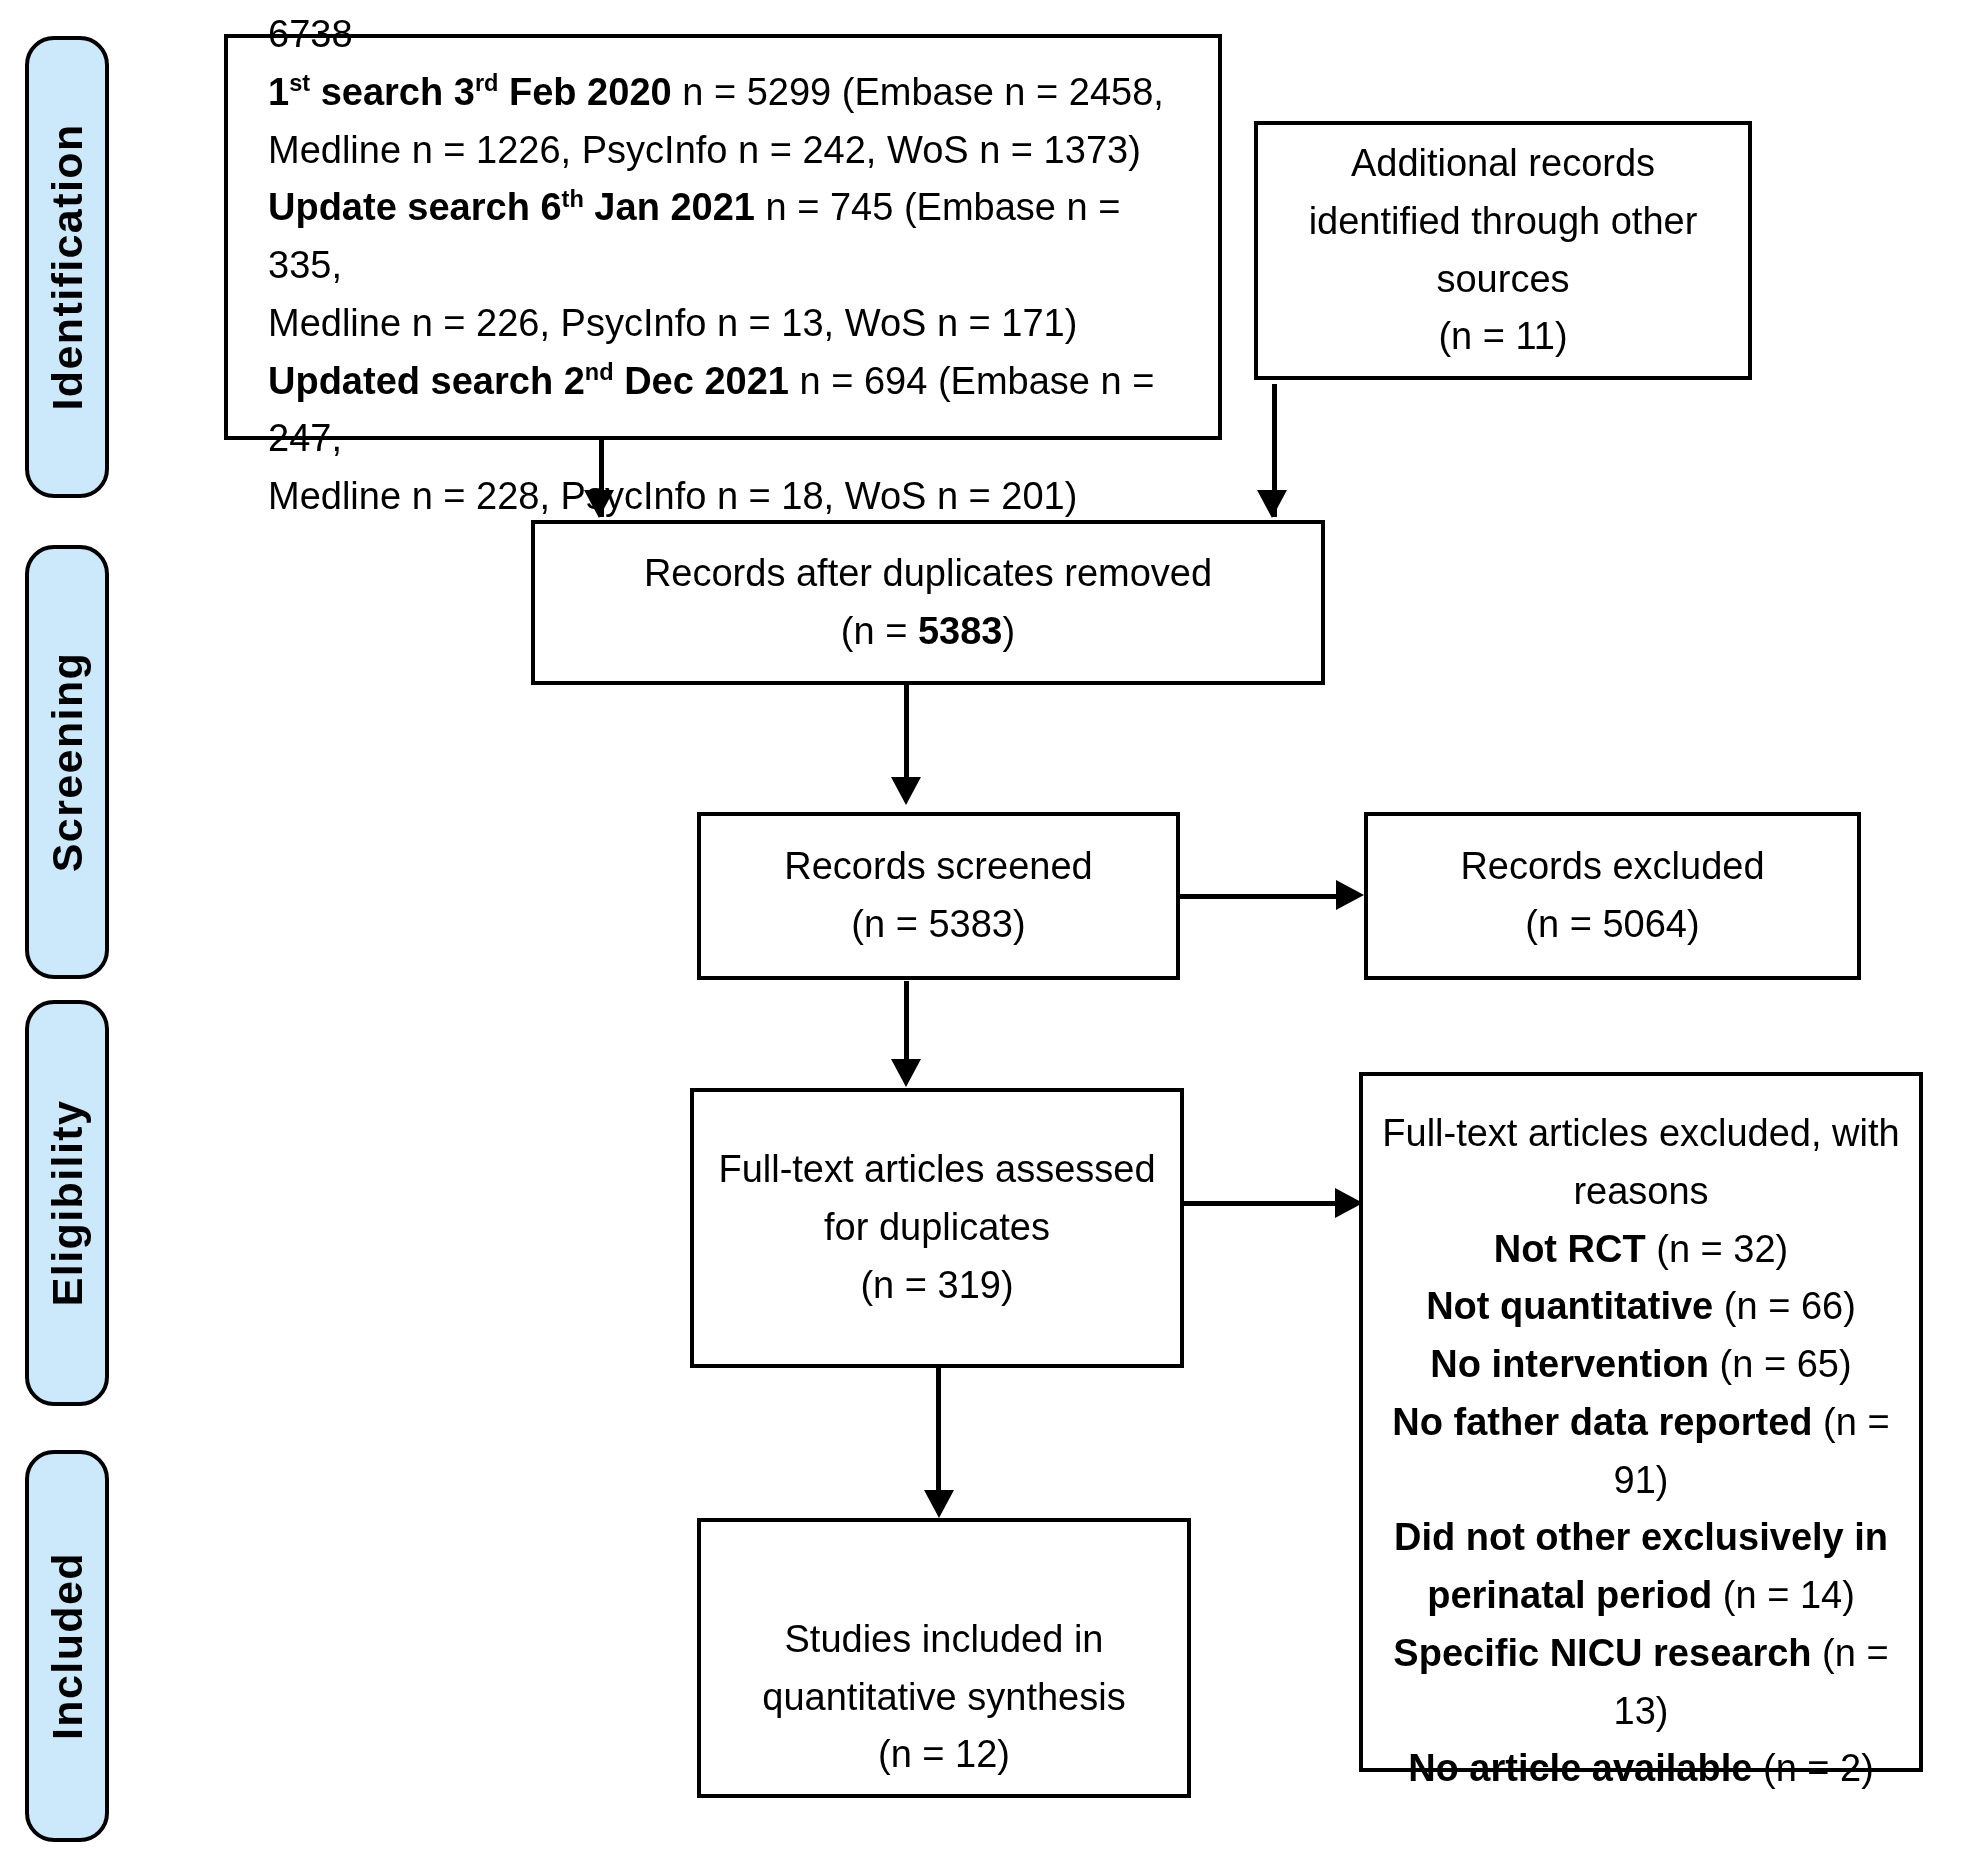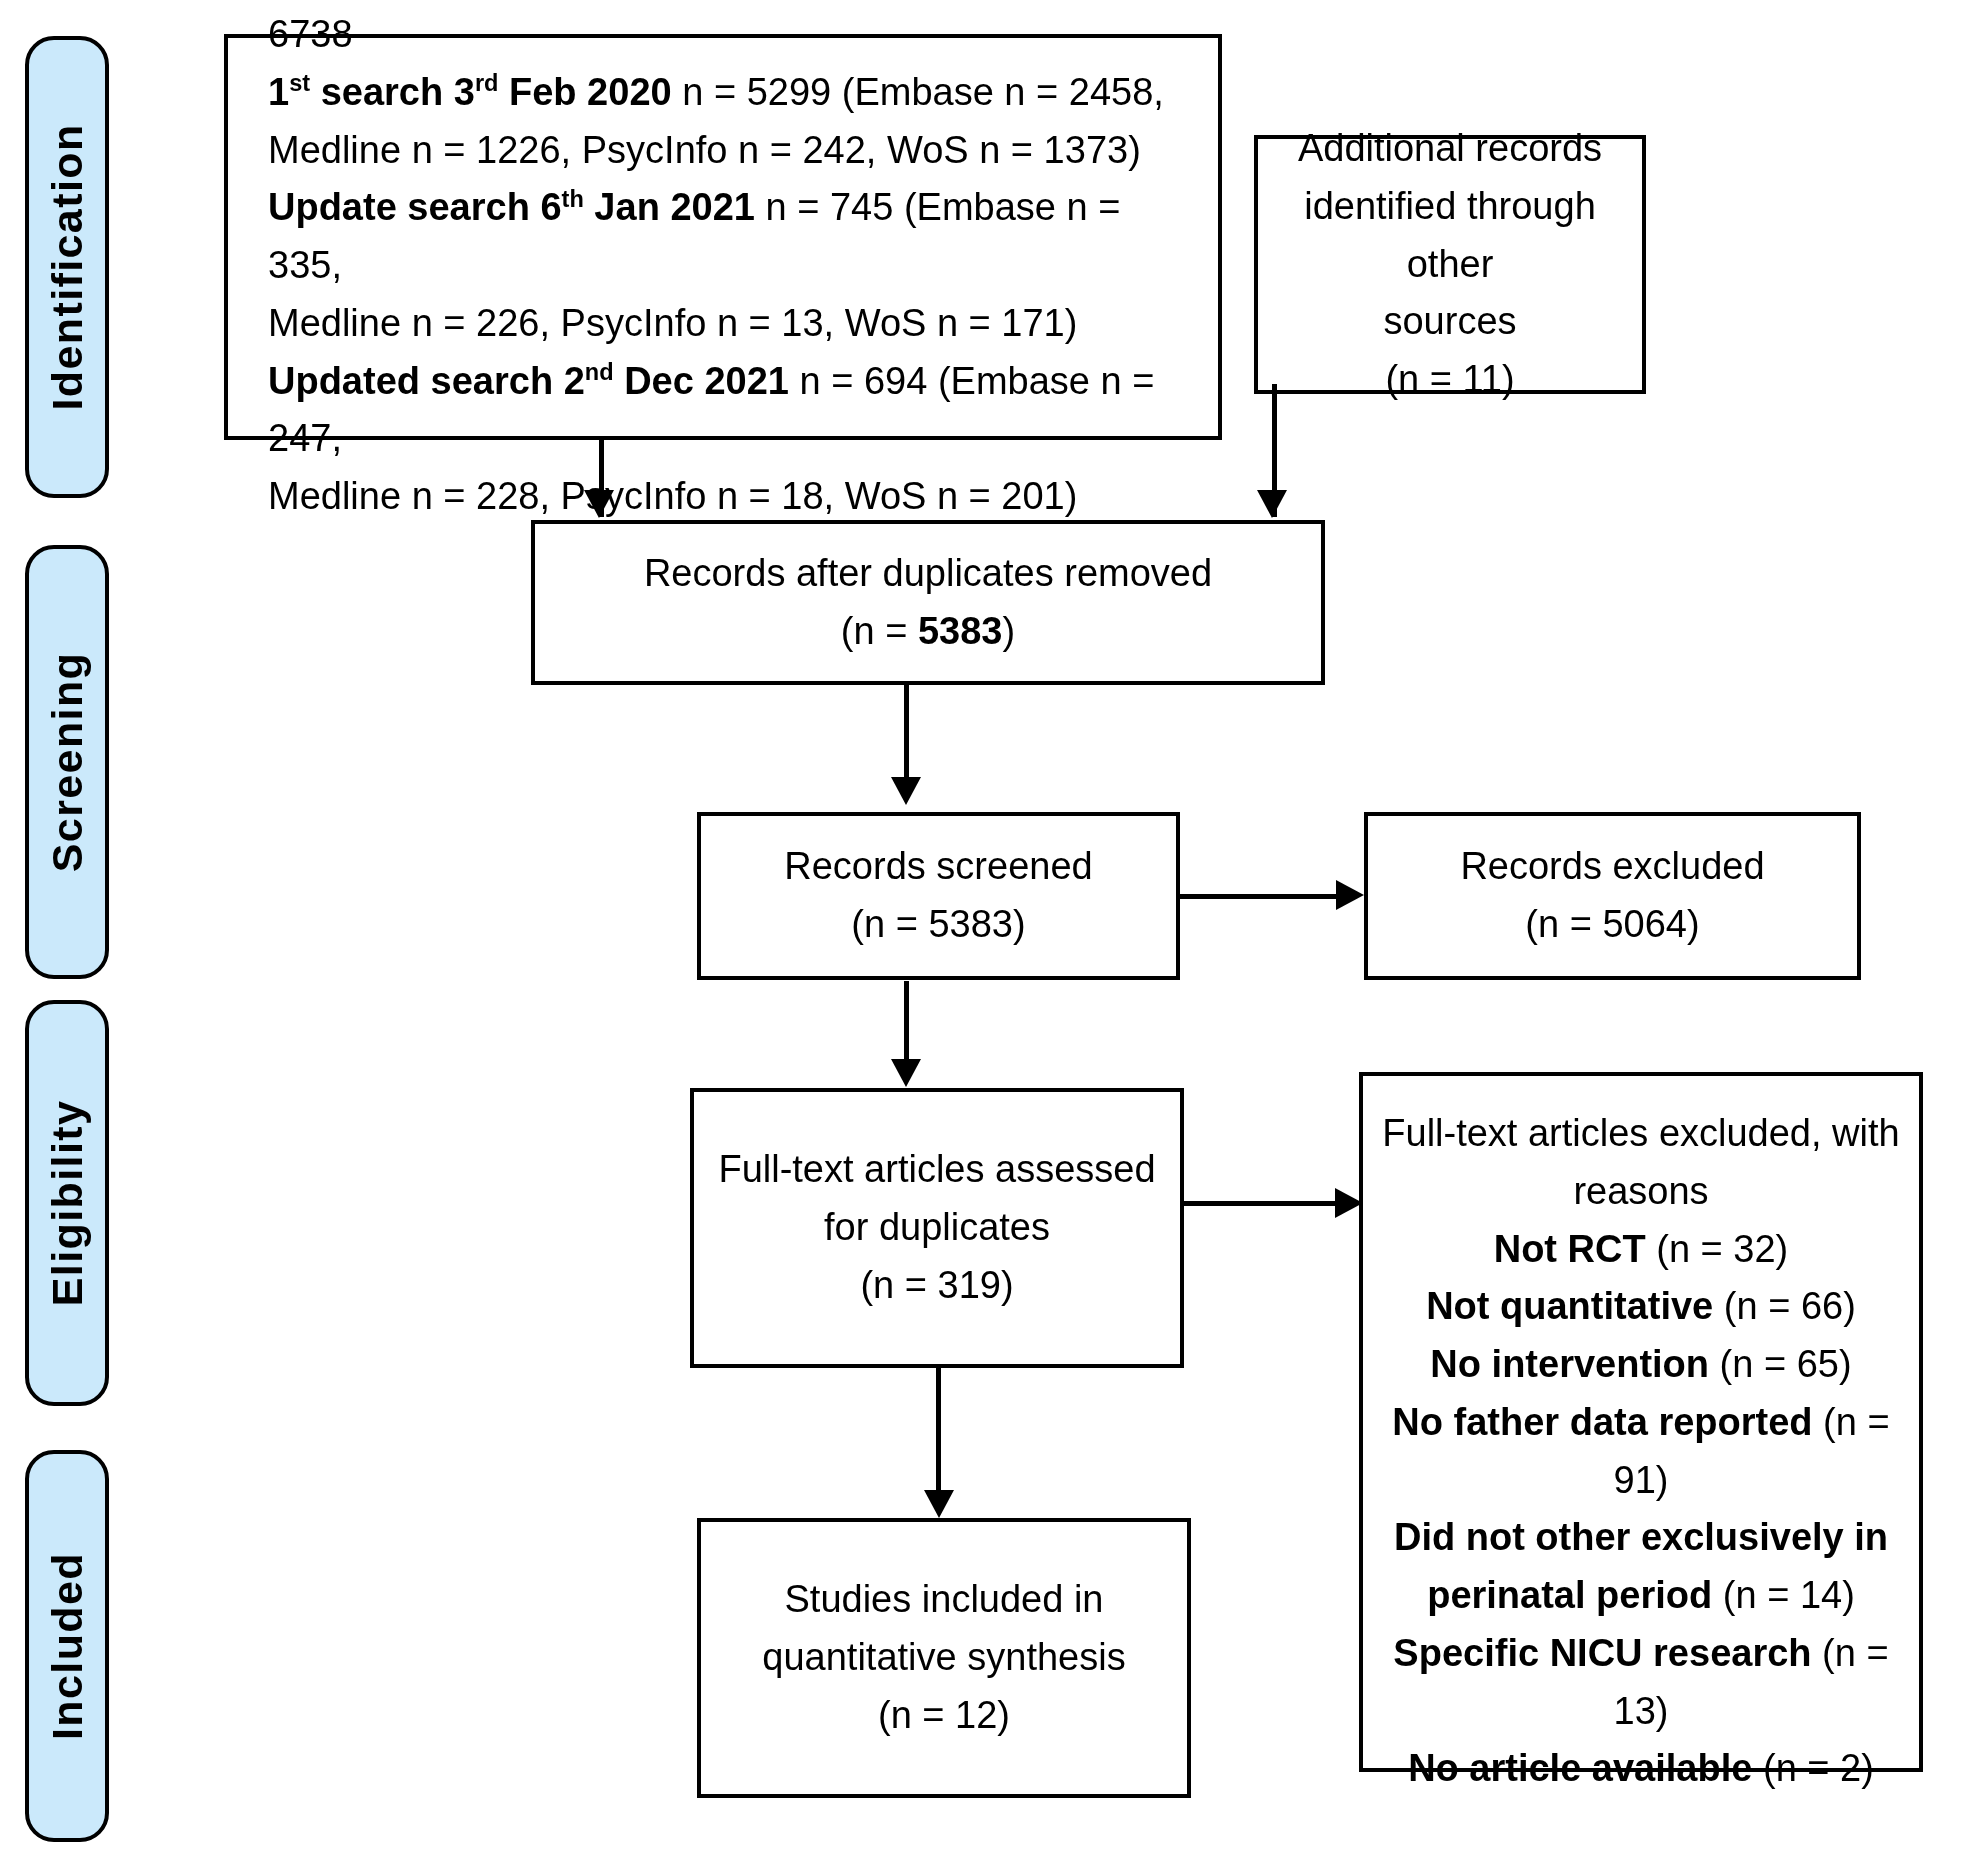--- a/index.html
+++ b/index.html
@@ -119,21 +119,21 @@
       <div><span>Records identified through database searching n = 6738</span></div>
       <div><b><span>1</span><sup>st</sup><span> search 3</span><sup>rd</sup><span> Feb 2020</span></b><span> n = 5299 (Embase n = 2458,</span></div>
       <div><span>Medline n = 1226, PsycInfo n = 242, WoS n = 1373)</span></div>
       <div><b><span>Update search 6</span><sup>th</sup><span> Jan 2021</span></b><span> n = 745 (Embase n = 335,</span></div>
       <div><span>Medline n = 226, PsycInfo n = 13, WoS n = 171)</span></div>
       <div><b><span>Updated search 2</span><sup>nd</sup><span> Dec 2021</span></b><span> n = 694 (Embase n = 247,</span></div>
       <div><span>Medline n = 228, PsycInfo n = 18, WoS n = 201)</span></div>
     </div>
   </div>
 
-  <div class="flow-box" style="left:1254px; top:135px; width:392px; height:259px;">
+  <div class="flow-box" style="left:1254px; top:121px; width:498px; height:259px;">
     <div class="box-text center">
       <div>Additional records</div>
       <div>identified through other</div>
       <div>sources</div>
       <div>(n = 11)</div>
     </div>
   </div>
 
   <div class="vline" style="left:599px; top:440px; height:77px;"></div>
   <div class="arrow-down" style="left:584px; top:490px;"></div>
@@ -193,21 +193,21 @@
       <div><b><span>No article available</span></b> <span>(n = 2)</span></div>
     </div>
   </div>
 
   <div class="hline" style="left:1184px; top:1201px; width:153px;"></div>
   <div class="arrow-right" style="left:1335px; top:1188px;"></div>
 
   <div class="vline" style="left:936px; top:1368px; height:137px;"></div>
   <div class="arrow-down" style="left:924px; top:1490px;"></div>
 
-  <div class="flow-box" style="left:697px; top:1518px; width:494px; height:280px;">
+  <div class="flow-box" style="left:697px; top:1518px; width:494px; height:280px;align-items:flex-end;">
     <div class="box-text center">
       <div>Studies included in</div>
       <div>quantitative synthesis</div>
       <div>(n = 12)</div>
     </div>
   </div>
 
 </div>
 
 

